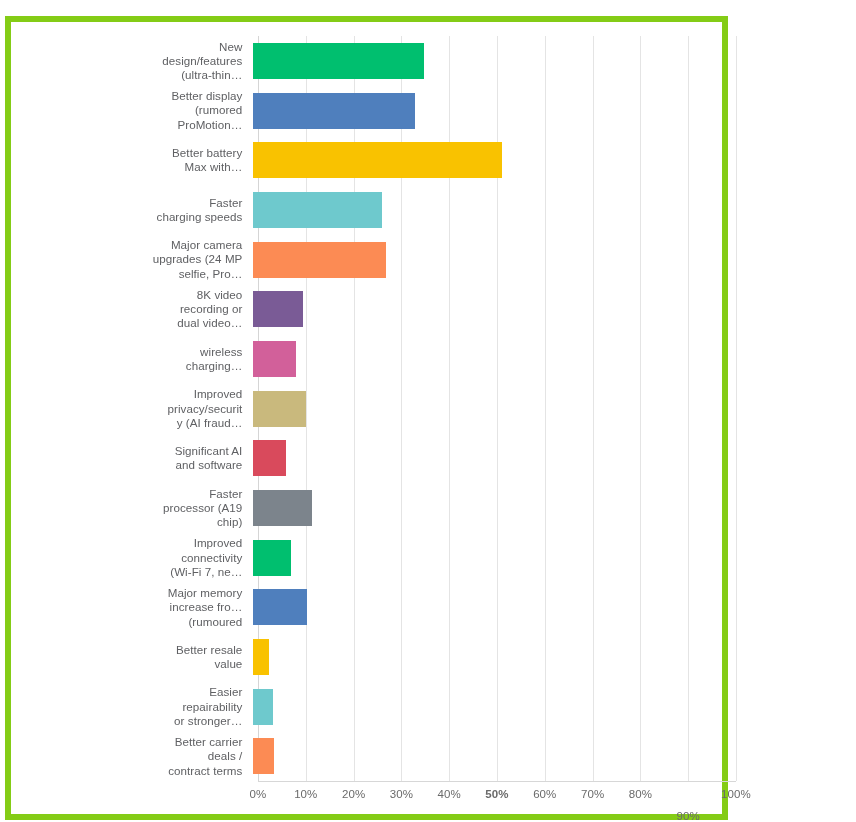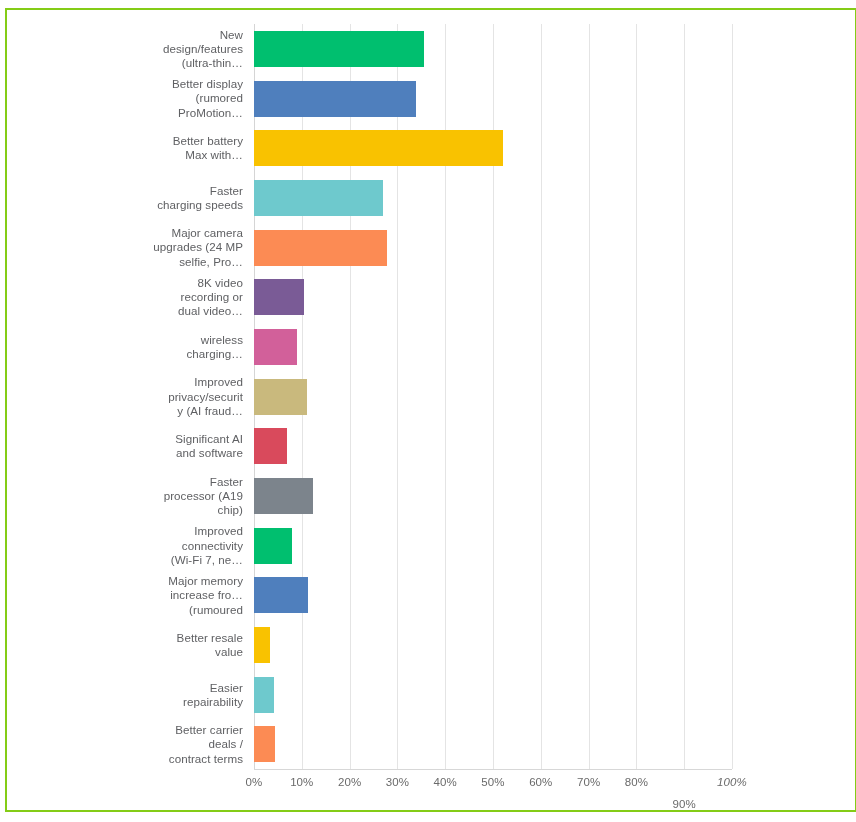--- a/index.html
+++ b/index.html
@@ -14,24 +14,24 @@
     width: 856px;
     height: 822px;
     position: relative;
     background: #ffffff;
     overflow: hidden;
   }
   
   #chart-frame {
     position: absolute;
     left: 5px;
-    top: 8px;
-    width: 852px;
+    top: 16px;
+    width: 723px;
     height: 804px;
-    border: 2px solid #84cc16;
+    border: 6px solid #84cc16;
     background: #ffffff;
   }
   #chart-body {
     position: absolute;
     left: 0;
     top: 0;
     right: 0;
     bottom: 0;
     background: #ffffff;
   }
@@ -248,20 +248,21 @@
               <div>value</div>
             </div>
             <div class="bar-track">
               <div class="bar" title="Better resale value — 3.3%" style="width: 15.774px; background: rgb(249, 194, 0);"></div>
             </div>
           </div>
           <div class="row">
             <div class="row-label">
               <div>Easier</div>
               <div>repairability</div>
+              <div>or stronger…</div>
             </div>
             <div class="bar-track">
               <div class="bar" title="Easier repairability or stronger… — 4.2%" style="width: 20.076px; background: rgb(110, 201, 205);"></div>
             </div>
           </div>
           <div class="row">
             <div class="row-label">
               <div>Better carrier</div>
               <div>deals /</div>
               <div>contract terms</div>
@@ -273,23 +274,23 @@
         </div>
 
       <div class="axis-line"></div>
 
       <div id="xticks">
           <div class="x-tick-label" style="left: 217px;">0%</div>
           <div class="x-tick-label" style="left: 264.8px;">10%</div>
           <div class="x-tick-label" style="left: 312.6px;">20%</div>
           <div class="x-tick-label" style="left: 360.4px;">30%</div>
           <div class="x-tick-label" style="left: 408.2px;">40%</div>
-          <div class="x-tick-label" style="left: 456px;">50%</div>
+          <div class="x-tick-label" style="left: 456px; font-weight: bold;">50%</div>
           <div class="x-tick-label" style="left: 503.8px;">60%</div>
           <div class="x-tick-label" style="left: 551.6px;">70%</div>
           <div class="x-tick-label" style="left: 599.4px;">80%</div>
           <div class="x-tick-label" style="left: 647.2px; margin-top: 22px;">90%</div>
-          <div class="x-tick-label" style="left: 695px; font-style: italic;">100%</div>
+          <div class="x-tick-label" style="left: 695px;">100%</div>
         </div>
 
     </div>
   </div>
 </div>
 
 </body></html>

